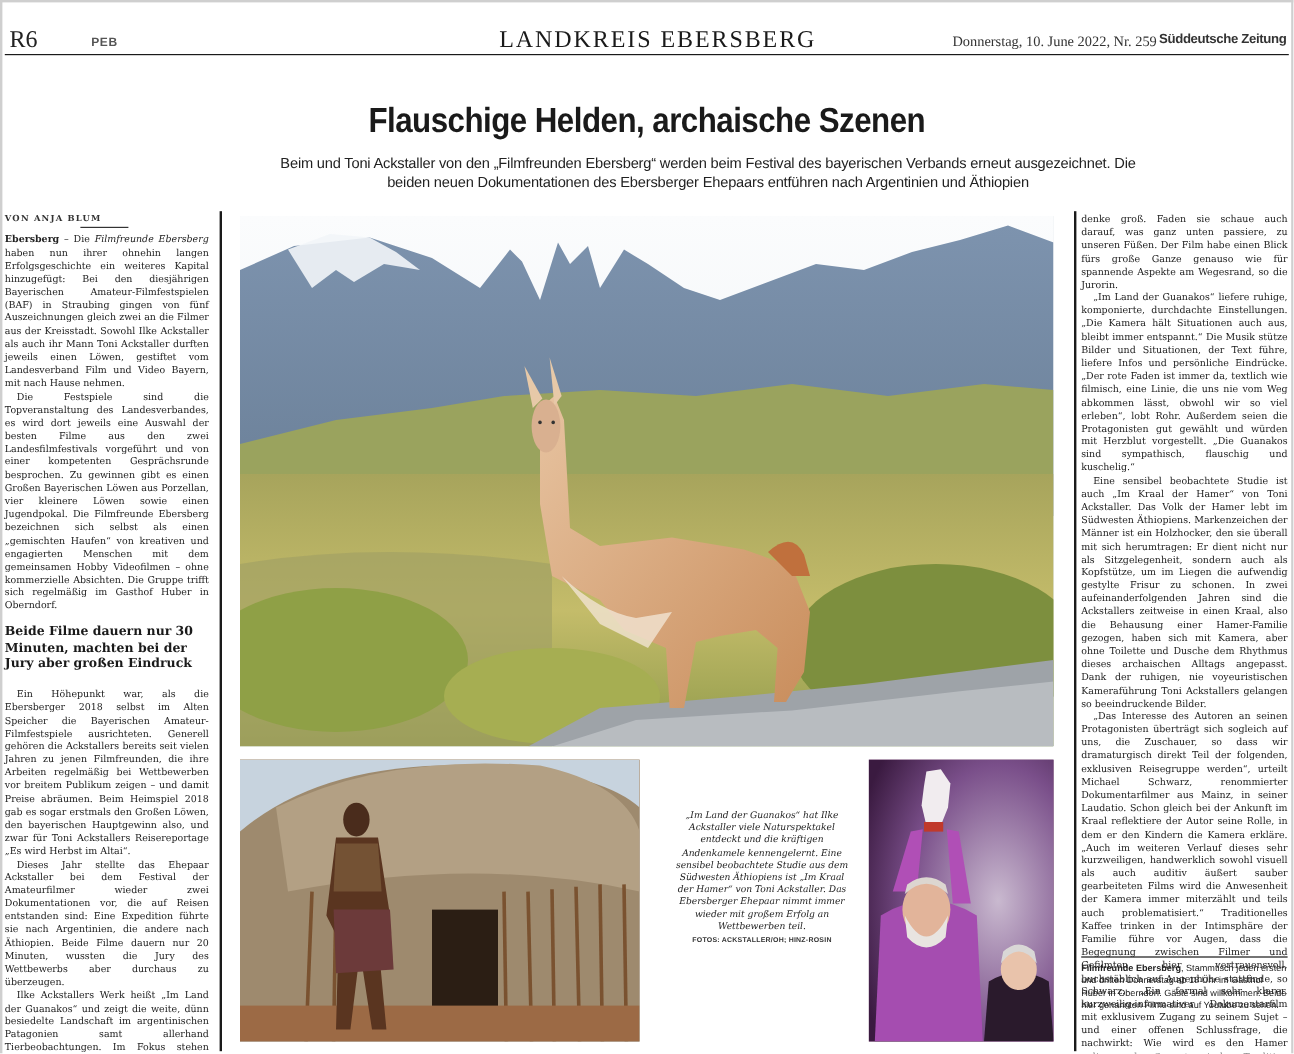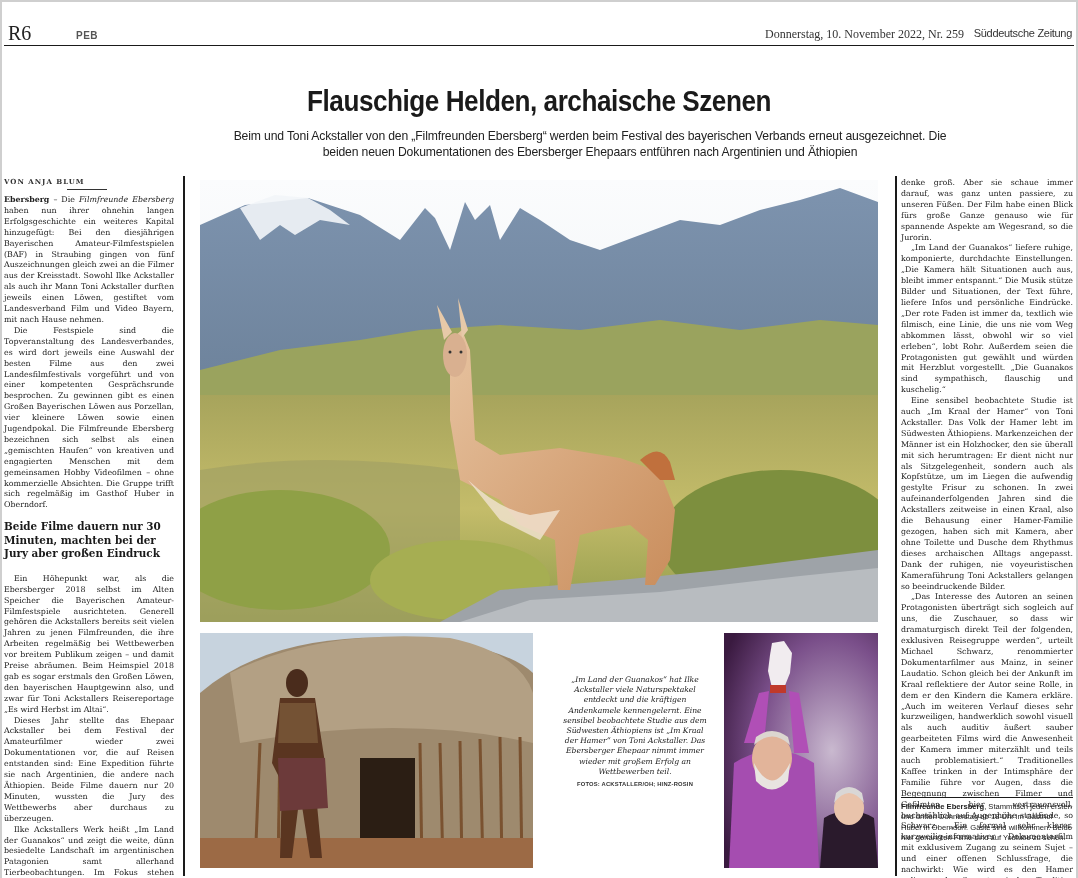--- a/index.html
+++ b/index.html
@@ -7,21 +7,21 @@
   body { position: relative; font-family: "DejaVu Serif", serif; color: #1a1a1a; }
 
   .page-frame { position: absolute; left: 0; top: 0; width: 1078px; height: 878px; border-left: 2px solid #cfcfcf; border-top: 2px solid #cfcfcf; border-right: 2px solid #cfcfcf; }
 
   
   .masthead { position: absolute; left: 4px; right: 4px; top: 20px; height: 26px; border-bottom: 1.5px solid #1a1a1a; }
   .page-num { position: absolute; left: 4px; top: 2px; font-family: "Liberation Serif", serif; font-size: 20px; color: #222; }
   .page-code { position: absolute; left: 72px; top: 10px; font-family: Liberation Sans, sans-serif; font-size: 10px; font-weight: bold; color: #555; letter-spacing: 0.5px; }
   .section-title { position: absolute; left: 412px; top: 2px; font-family: "Liberation Serif", serif; font-size: 20px; letter-spacing: 1.6px; color: #1a1a1a; }
   .dateline { position: absolute; right: 110px; top: 7px; font-family: "Liberation Serif", serif; font-size: 12px; color: #333; }
-  .paper-name { position: absolute; right: 2px; top: 7px; font-family: "Liberation Sans", sans-serif; font-size: 11px; font-weight: normal; color: #333; letter-spacing: -0.3px; }
+  .paper-name { position: absolute; right: 2px; top: 7px; font-family: "Liberation Sans", sans-serif; font-size: 11px; font-weight: bold; color: #333; letter-spacing: -0.3px; }
 
   
   .headline { position: absolute; left: 0; width: 1078px; top: 85px; text-align: center; font-family: "Liberation Sans", sans-serif; font-weight: bold; font-size: 29px; letter-spacing: -0.5px; color: #1a1a1a; transform: scaleX(0.9); }
   .subhead { position: absolute; left: 230px; width: 720px; top: 128px; text-align: center; font-family: "Liberation Sans", sans-serif; font-size: 12.2px; line-height: 16px; color: #222; letter-spacing: -0.15px; }
 
   
   .byline { position: absolute; left: 4px; width: 170px; top: 177px; text-align: left; font-family: "DejaVu Serif", serif; font-size: 7px; font-weight: bold; letter-spacing: 1px; color: #333; }
   .byline-rule { position: absolute; left: 67px; width: 40px; top: 189px; height: 1px; background: #333; }
 
   
@@ -53,21 +53,22 @@
   svg { display: block; }
 </style>
 </head>
 <body>
 
 <div class="page-frame"></div>
 
 <header class="masthead">
   <span class="page-num">R6</span>
   <span class="page-code">PEB</span>
-  <span class="dateline">Donnerstag, 10. November 2022, Nr. 259</span>
+  <span class="section-title">LANDKREIS EBERSBERG</span>
+  <span class="dateline">Donnerstag, 10. June 2022, Nr. 259</span>
   <span class="paper-name">Süddeutsche Zeitung</span>
 </header>
 
 <h1 class="headline">Flauschige Helden, archaische Szenen</h1>
 <div class="subhead">Beim und Toni Ackstaller von den „Filmfreunden Ebersberg“ werden beim Festival des bayerischen Verbands erneut ausgezeichnet. Die beiden neuen Dokumentationen des Ebersberger Ehepaars entführen nach Argentinien und Äthiopien</div>
 
 <div class="byline">VON ANJA BLUM</div>
 <div class="byline-rule"></div>
 
 <div class="vrule-left"></div>
@@ -76,21 +77,21 @@
 <div class="col col-left">
   <p><span class="dateline-lead">Ebersberg</span><span> – Die </span><span class="inline-italic">Filmfreunde Ebersberg</span><span> haben nun ihrer ohnehin langen Erfolgsgeschichte ein weiteres Kapital hinzugefügt: Bei den diesjährigen Bayerischen Amateur-Filmfestspielen (BAF) in Straubing gingen von fünf Auszeichnungen gleich zwei an die Filmer aus der Kreisstadt. Sowohl Ilke Ackstaller als auch ihr Mann Toni Ackstaller durften jeweils einen Löwen, gestiftet vom Landesverband Film und Video Bayern, mit nach Hause nehmen.</span></p>
   <p class="indent">Die Festspiele sind die Topveranstaltung des Landesverbandes, es wird dort jeweils eine Auswahl der besten Filme aus den zwei Landesfilmfestivals vorgeführt und von einer kompetenten Gesprächsrunde besprochen. Zu gewinnen gibt es einen Großen Bayerischen Löwen aus Porzellan, vier kleinere Löwen sowie einen Jugendpokal. Die Filmfreunde Ebersberg bezeichnen sich selbst als einen „gemischten Haufen“ von kreativen und engagierten Menschen mit dem gemeinsamen Hobby Videofilmen – ohne kommerzielle Absichten. Die Gruppe trifft sich regelmäßig im Gasthof Huber in Oberndorf.</p>
   <div class="crosshead">Beide Filme dauern nur 30 Minuten, machten bei der Jury aber großen Eindruck</div>
   <p class="indent">Ein Höhepunkt war, als die Ebersberger 2018 selbst im Alten Speicher die Bayerischen Amateur-Filmfestspiele ausrichteten. Generell gehören die Ackstallers bereits seit vielen Jahren zu jenen Filmfreunden, die ihre Arbeiten regelmäßig bei Wettbewerben vor breitem Publikum zeigen – und damit Preise abräumen. Beim Heimspiel 2018 gab es sogar erstmals den Großen Löwen, den bayerischen Hauptgewinn also, und zwar für Toni Ackstallers Reisereportage „Es wird Herbst im Altai“.</p>
   <p class="indent">Dieses Jahr stellte das Ehepaar Ackstaller bei dem Festival der Amateurfilmer wieder zwei Dokumentationen vor, die auf Reisen entstanden sind: Eine Expedition führte sie nach Argentinien, die andere nach Äthiopien. Beide Filme dauern nur 20 Minuten, wussten die Jury des Wettbewerbs aber durchaus zu überzeugen.</p>
   <p class="indent">Ilke Ackstallers Werk heißt „Im Land der Guanakos“ und zeigt die weite, dünn besiedelte Landschaft im argentinischen Patagonien samt allerhand Tierbeobachtungen. Im Fokus stehen dabei die größten und stärksten der Andenkamele, die wilden Guanakos. Doch der Film biete weit mehr als nur schöne Bilder, urteilte Tanja Rohr, BR-Journalistin aus Bamberg, in ihrer Laudatio. Er „nimmt uns mit – er ist eine Augenweide, ein Film für die Seele, für den Verstand und bissl fürs Herz“. Ackstaller entführe den Zuschauer in die höchsten Höhen, präsentiere echte Naturspektakel,</p>
 </div>
 
 <div class="col col-right">
-  <p>denke groß. Aber sie schaue immer darauf, was ganz unten passiere, zu unseren Füßen. Der Film habe einen Blick fürs große Ganze genauso wie für spannende Aspekte am Wegesrand, so die Jurorin.</p>
+  <p>denke groß. Faden sie schaue auch darauf, was ganz unten passiere, zu unseren Füßen. Der Film habe einen Blick fürs große Ganze genauso wie für spannende Aspekte am Wegesrand, so die Jurorin.</p>
   <p class="indent">„Im Land der Guanakos“ liefere ruhige, komponierte, durchdachte Einstellungen. „Die Kamera hält Situationen auch aus, bleibt immer entspannt.“ Die Musik stütze Bilder und Situationen, der Text führe, liefere Infos und persönliche Eindrücke. „Der rote Faden ist immer da, textlich wie filmisch, eine Linie, die uns nie vom Weg abkommen lässt, obwohl wir so viel erleben“, lobt Rohr. Außerdem seien die Protagonisten gut gewählt und würden mit Herzblut vorgestellt. „Die Guanakos sind sympathisch, flauschig und kuschelig.“</p>
   <p class="indent">Eine sensibel beobachtete Studie ist auch „Im Kraal der Hamer“ von Toni Ackstaller. Das Volk der Hamer lebt im Südwesten Äthiopiens. Markenzeichen der Männer ist ein Holzhocker, den sie überall mit sich herumtragen: Er dient nicht nur als Sitzgelegenheit, sondern auch als Kopfstütze, um im Liegen die aufwendig gestylte Frisur zu schonen. In zwei aufeinanderfolgenden Jahren sind die Ackstallers zeitweise in einen Kraal, also die Behausung einer Hamer-Familie gezogen, haben sich mit Kamera, aber ohne Toilette und Dusche dem Rhythmus dieses archaischen Alltags angepasst. Dank der ruhigen, nie voyeuristischen Kameraführung Toni Ackstallers gelangen so beeindruckende Bilder.</p>
   <p class="indent">„Das Interesse des Autoren an seinen Protagonisten überträgt sich sogleich auf uns, die Zuschauer, so dass wir dramaturgisch direkt Teil der folgenden, exklusiven Reisegruppe werden“, urteilt Michael Schwarz, renommierter Dokumentarfilmer aus Mainz, in seiner Laudatio. Schon gleich bei der Ankunft im Kraal reflektiere der Autor seine Rolle, in dem er den Kindern die Kamera erkläre. „Auch im weiteren Verlauf dieses sehr kurzweiligen, handwerklich sowohl visuell als auch auditiv äußert sauber gearbeiteten Films wird die Anwesenheit der Kamera immer miterzählt und teils auch problematisiert.“ Traditionelles Kaffee trinken in der Intimsphäre der Familie führe vor Augen, dass die Begegnung zwischen Filmer und Gefilmten hier vertrauensvoll, buchstäblich auf Augenhöhe stattfinde, so Schwarz. „Ein formal sehr klarer, kurzweilig-informativer Dokumentarfilm mit exklusivem Zugang zu seinem Sujet – und einer offenen Schlussfrage, die nachwirkt: Wie wird es den Hamer gelingen, den Spagat zwischen Tradition und Moderne auch in Zukunft zu leben?“</p>
 </div>
 
 <div class="info-box">
   <b>Filmfreunde Ebersberg</b><span>, Stammtisch jeden ersten und dritten Donnerstag ab 18 Uhr im Gasthof Huber in Oberndorf. Gäste sind willkommen. Beide hier genannten Filme sind auf Youtube zu sehen.</span>
 </div>
 
 <div class="photo photo-main" title="Guanako vor Bergkulisse in Patagonien">

